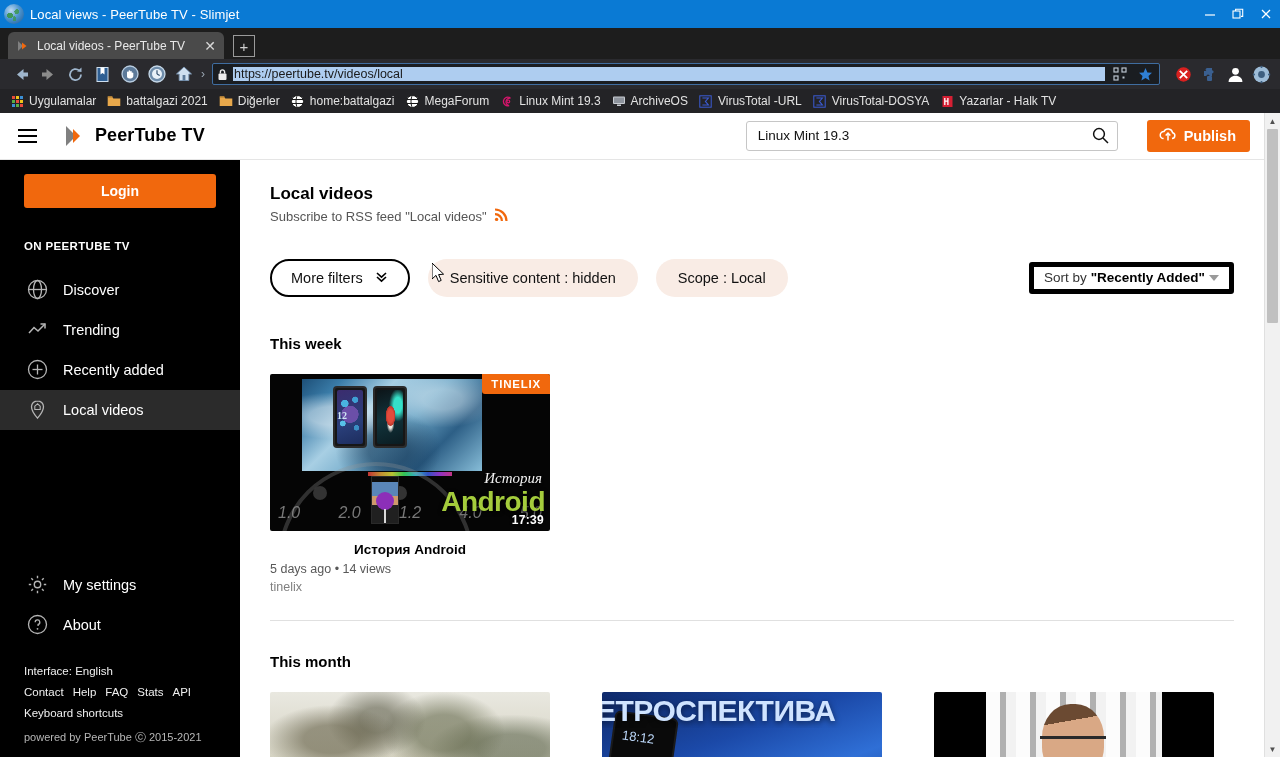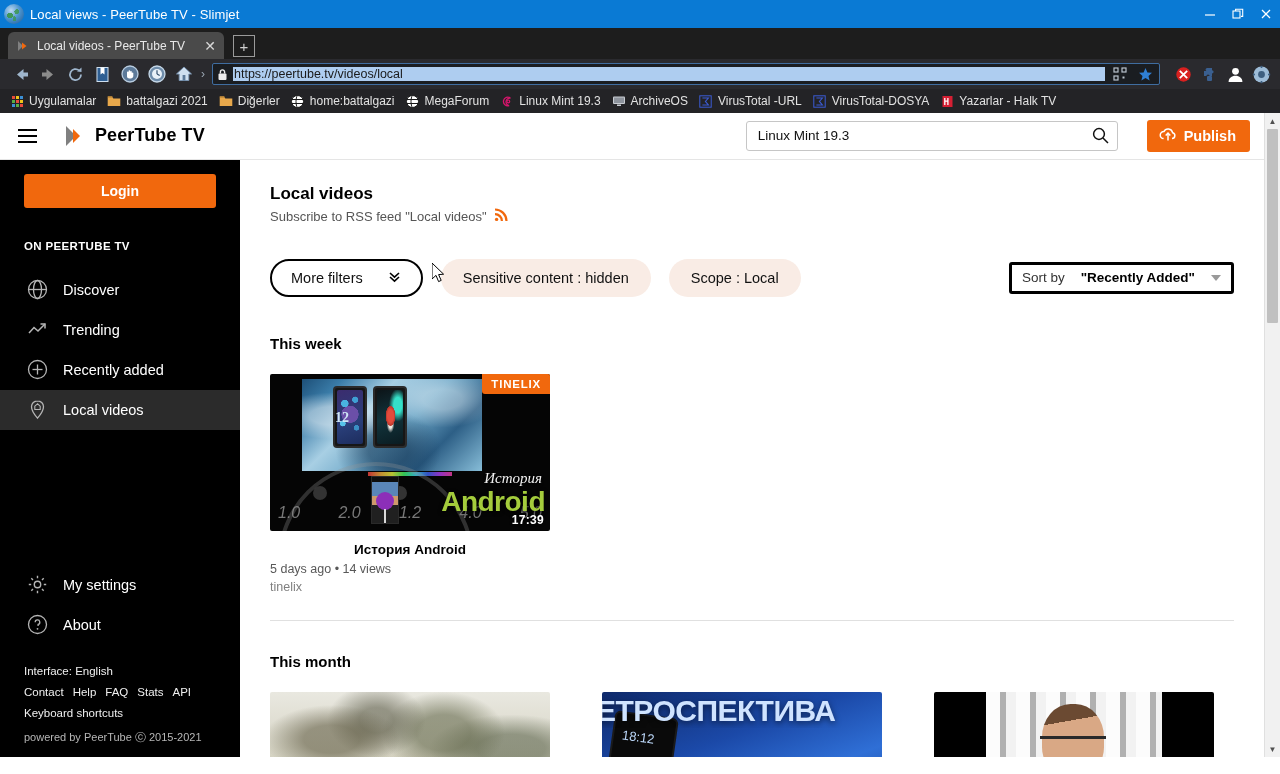--- a/index.html
+++ b/index.html
@@ -169,25 +169,25 @@
     flex: 1 1 auto; background: #fff; padding: 24px 30px 0 30px;
     overflow: hidden; position: relative;
   }
   .page-title { font-size: 17px; font-weight: bold; color: #000; }
   .rss-line { display: flex; align-items: center; gap: 7px; margin-top: 4px; font-size: 13px; color: #555; }
   .filters { display: flex; align-items: center; gap: 18px; margin-top: 34px; }
   .pill {
     height: 38px; border-radius: 19px; display: flex; align-items: center;
     padding: 0 22px; font-size: 14.5px; color: #111;
   }
-  .pill.outline { border: 2px solid #000; gap: 24px; padding: 0 19px; }
+  .pill.outline { border: 2px solid #000; gap: 11px; padding: 0 19px; }
   .pill.soft { background: #f9ece5; }
   .sort-box {
-    margin-left: auto; border: 3px solid #000000; border-radius: 3px;
-    height: 32px; display: flex; align-items: center; gap: 16px;
+    margin-left: auto; border: 5px solid #000000; border-radius: 3px;
+    height: 32px; display: flex; align-items: center; gap: 4px;
     padding: 0 10px; font-size: 13.5px; color: #333;
   }
   .sort-val { font-weight: bold; color: #000; }
   .caret-down { width:0;height:0;border-left:5px solid transparent;border-right:5px solid transparent;border-top:6px solid #9a9a9a; }
 
   .sec-title { font-size: 15px; font-weight: bold; margin-top: 38px; color:#000; }
 
   .grid { display: flex; gap: 52px; margin-top: 22px; }
   .vcard { width: 280px; }
   .thumb {
@@ -232,21 +232,21 @@
     content:""; position:absolute; inset:0;
     background:
       radial-gradient(circle at 30% 25%, #49b3e0 0 8%, transparent 9%),
       radial-gradient(circle at 70% 18%, #3f9fd4 0 6%, transparent 7%),
       radial-gradient(circle at 22% 62%, #57c2e8 0 7%, transparent 8%),
       radial-gradient(circle at 75% 70%, #3a8fc4 0 6%, transparent 7%),
       radial-gradient(circle at 50% 45%, #6b4fa8 0 26%, transparent 27%);
   }
   .ph.left .num {
     position:absolute; left:0; right:16px; top:22px; text-align:center;
-    color:#cfe6f5; font-size:14px; font-weight:bold; z-index:3;
+    color:#cfe6f5; font-size:10px; font-weight:bold; z-index:3;
     font-family:"Liberation Serif", serif;
   }
   .ph.right .inner { background: linear-gradient(160deg,#0c1418,#12343c 50%,#0a1c22); }
   .ph.right .inner::after{
     content:""; position:absolute; inset:0;
     background:
       radial-gradient(ellipse at 52% 48%, #e24b3c 0 16%, #b8372c 24%, transparent 26%),
       radial-gradient(ellipse at 52% 62%, #f0e8e0 0 10%, transparent 20%),
       radial-gradient(ellipse at 80% 28%, #35e0c8 0 14%, transparent 30%);
   }

